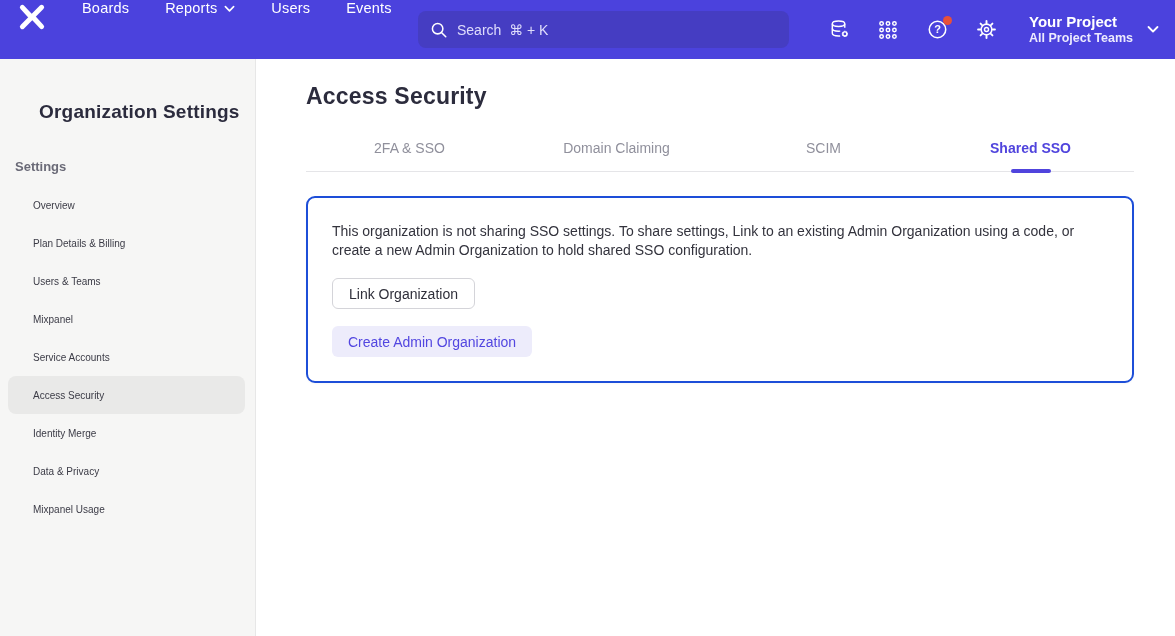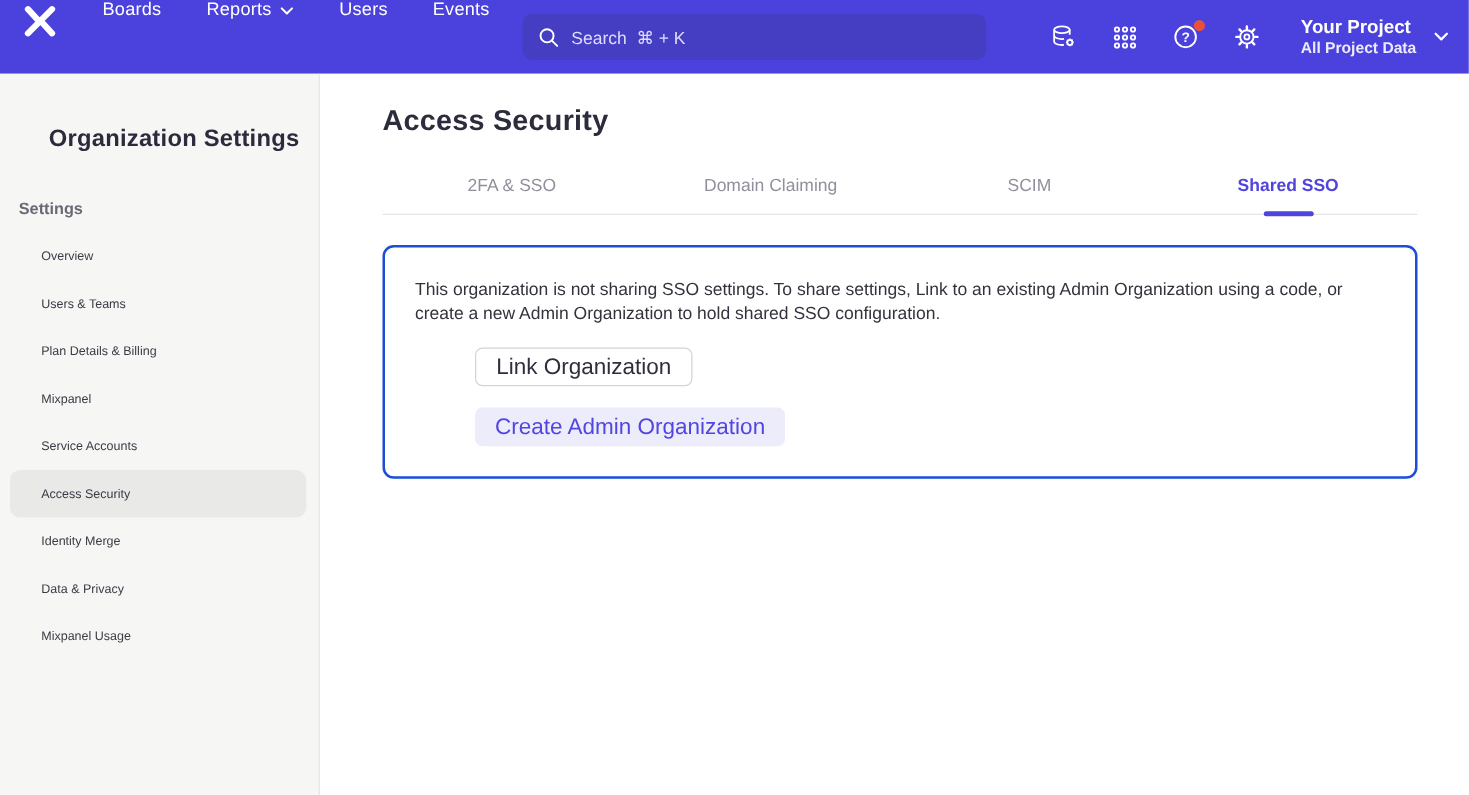--- a/index.html
+++ b/index.html
@@ -62,22 +62,22 @@
     color:#90909c; cursor:pointer; position:relative; }
   .tab.active { color:#5044dd; font-weight:bold; }
   .tab.active::after { content:""; position:absolute; left:50%; bottom:-2px;
     transform:translateX(-50%); width:40px; height:4px; border-radius:3px;
     background:#5044dd; }
 
   .card { margin-top:24px; border:2px solid #1d4ed8; border-radius:9px;
     background:#ffffff; padding:24px; box-shadow:0 1px 2px rgba(40,40,60,.03); }
   .card-desc { font-size:14px; line-height:19px; color:#33333d; max-width:775px; }
   .btn { display:inline-flex; align-items:center; height:31px; padding:0 16px;
-    border-radius:6px; font-size:18px; cursor:pointer; border:none;
-    font-family:"Liberation Sans", sans-serif;margin-left:48px; }
+    border-radius:6px; font-size:14px; cursor:pointer; border:none;
+    font-family:"Liberation Sans", sans-serif; }
   .btn-outline { margin-top:18px; background:#ffffff; border:1px solid #d4d4d9;
     color:#2f2f3a; }
   .btn-soft { margin-top:17px; background:#edecfb; color:#5246e0; }
   .btn-row { display:flex; flex-direction:column; align-items:flex-start; }
 </style>
 </head>
 <body>
 
 <div class="navbar">
   <div class="logo">
@@ -146,36 +146,36 @@
     <div class="icon-btn">
       <svg width="23" height="23" viewBox="0 0 24 24" fill="none" stroke="#ffffff">
         <circle cx="12" cy="12" r="5.6" stroke-width="1.6"></circle>
         <circle cx="12" cy="12" r="2.1" stroke-width="1.5"></circle>
         <path d="M12 3.2 v2.2 M12 18.6 v2.2 M20.8 12 h-2.2 M5.4 12 H3.2 M18.2 5.8 l-1.6 1.6 M7.4 16.6 l-1.6 1.6 M18.2 18.2 l-1.6-1.6 M7.4 7.4 L5.8 5.8" stroke-width="2" stroke-linecap="round"></path>
       </svg>
     </div>
     <div class="project-switcher">
       <span class="project-text">
         <span class="project-name">Your Project</span>
-        <span class="project-sub">All Project Data</span>
+        <span class="project-sub">All Project Teams</span>
       </span>
       <svg width="12" height="9" viewBox="0 0 12 8" fill="none">
           <path d="M1.5 1.5 L6 6 L10.5 1.5" stroke="#ffffff" stroke-width="1.8" stroke-linecap="round" stroke-linejoin="round"></path>
         </svg>
     </div>
   </div>
 </div>
 
 <div class="sidebar">
   <div class="sidebar-title">Organization Settings</div>
   <div class="sidebar-section">Settings</div>
   <div class="sidebar-items">
     <div class="sidebar-item">Overview</div>
+    <div class="sidebar-item">Plan Details &amp; Billing</div>
     <div class="sidebar-item">Users &amp; Teams</div>
-    <div class="sidebar-item">Plan Details &amp; Billing</div>
     <div class="sidebar-item">Mixpanel</div>
     <div class="sidebar-item">Service Accounts</div>
     <div class="sidebar-item active">Access Security</div>
     <div class="sidebar-item">Identity Merge</div>
     <div class="sidebar-item">Data &amp; Privacy</div>
     <div class="sidebar-item">Mixpanel Usage</div>
   </div>
 </div>
 
 <div class="main">

